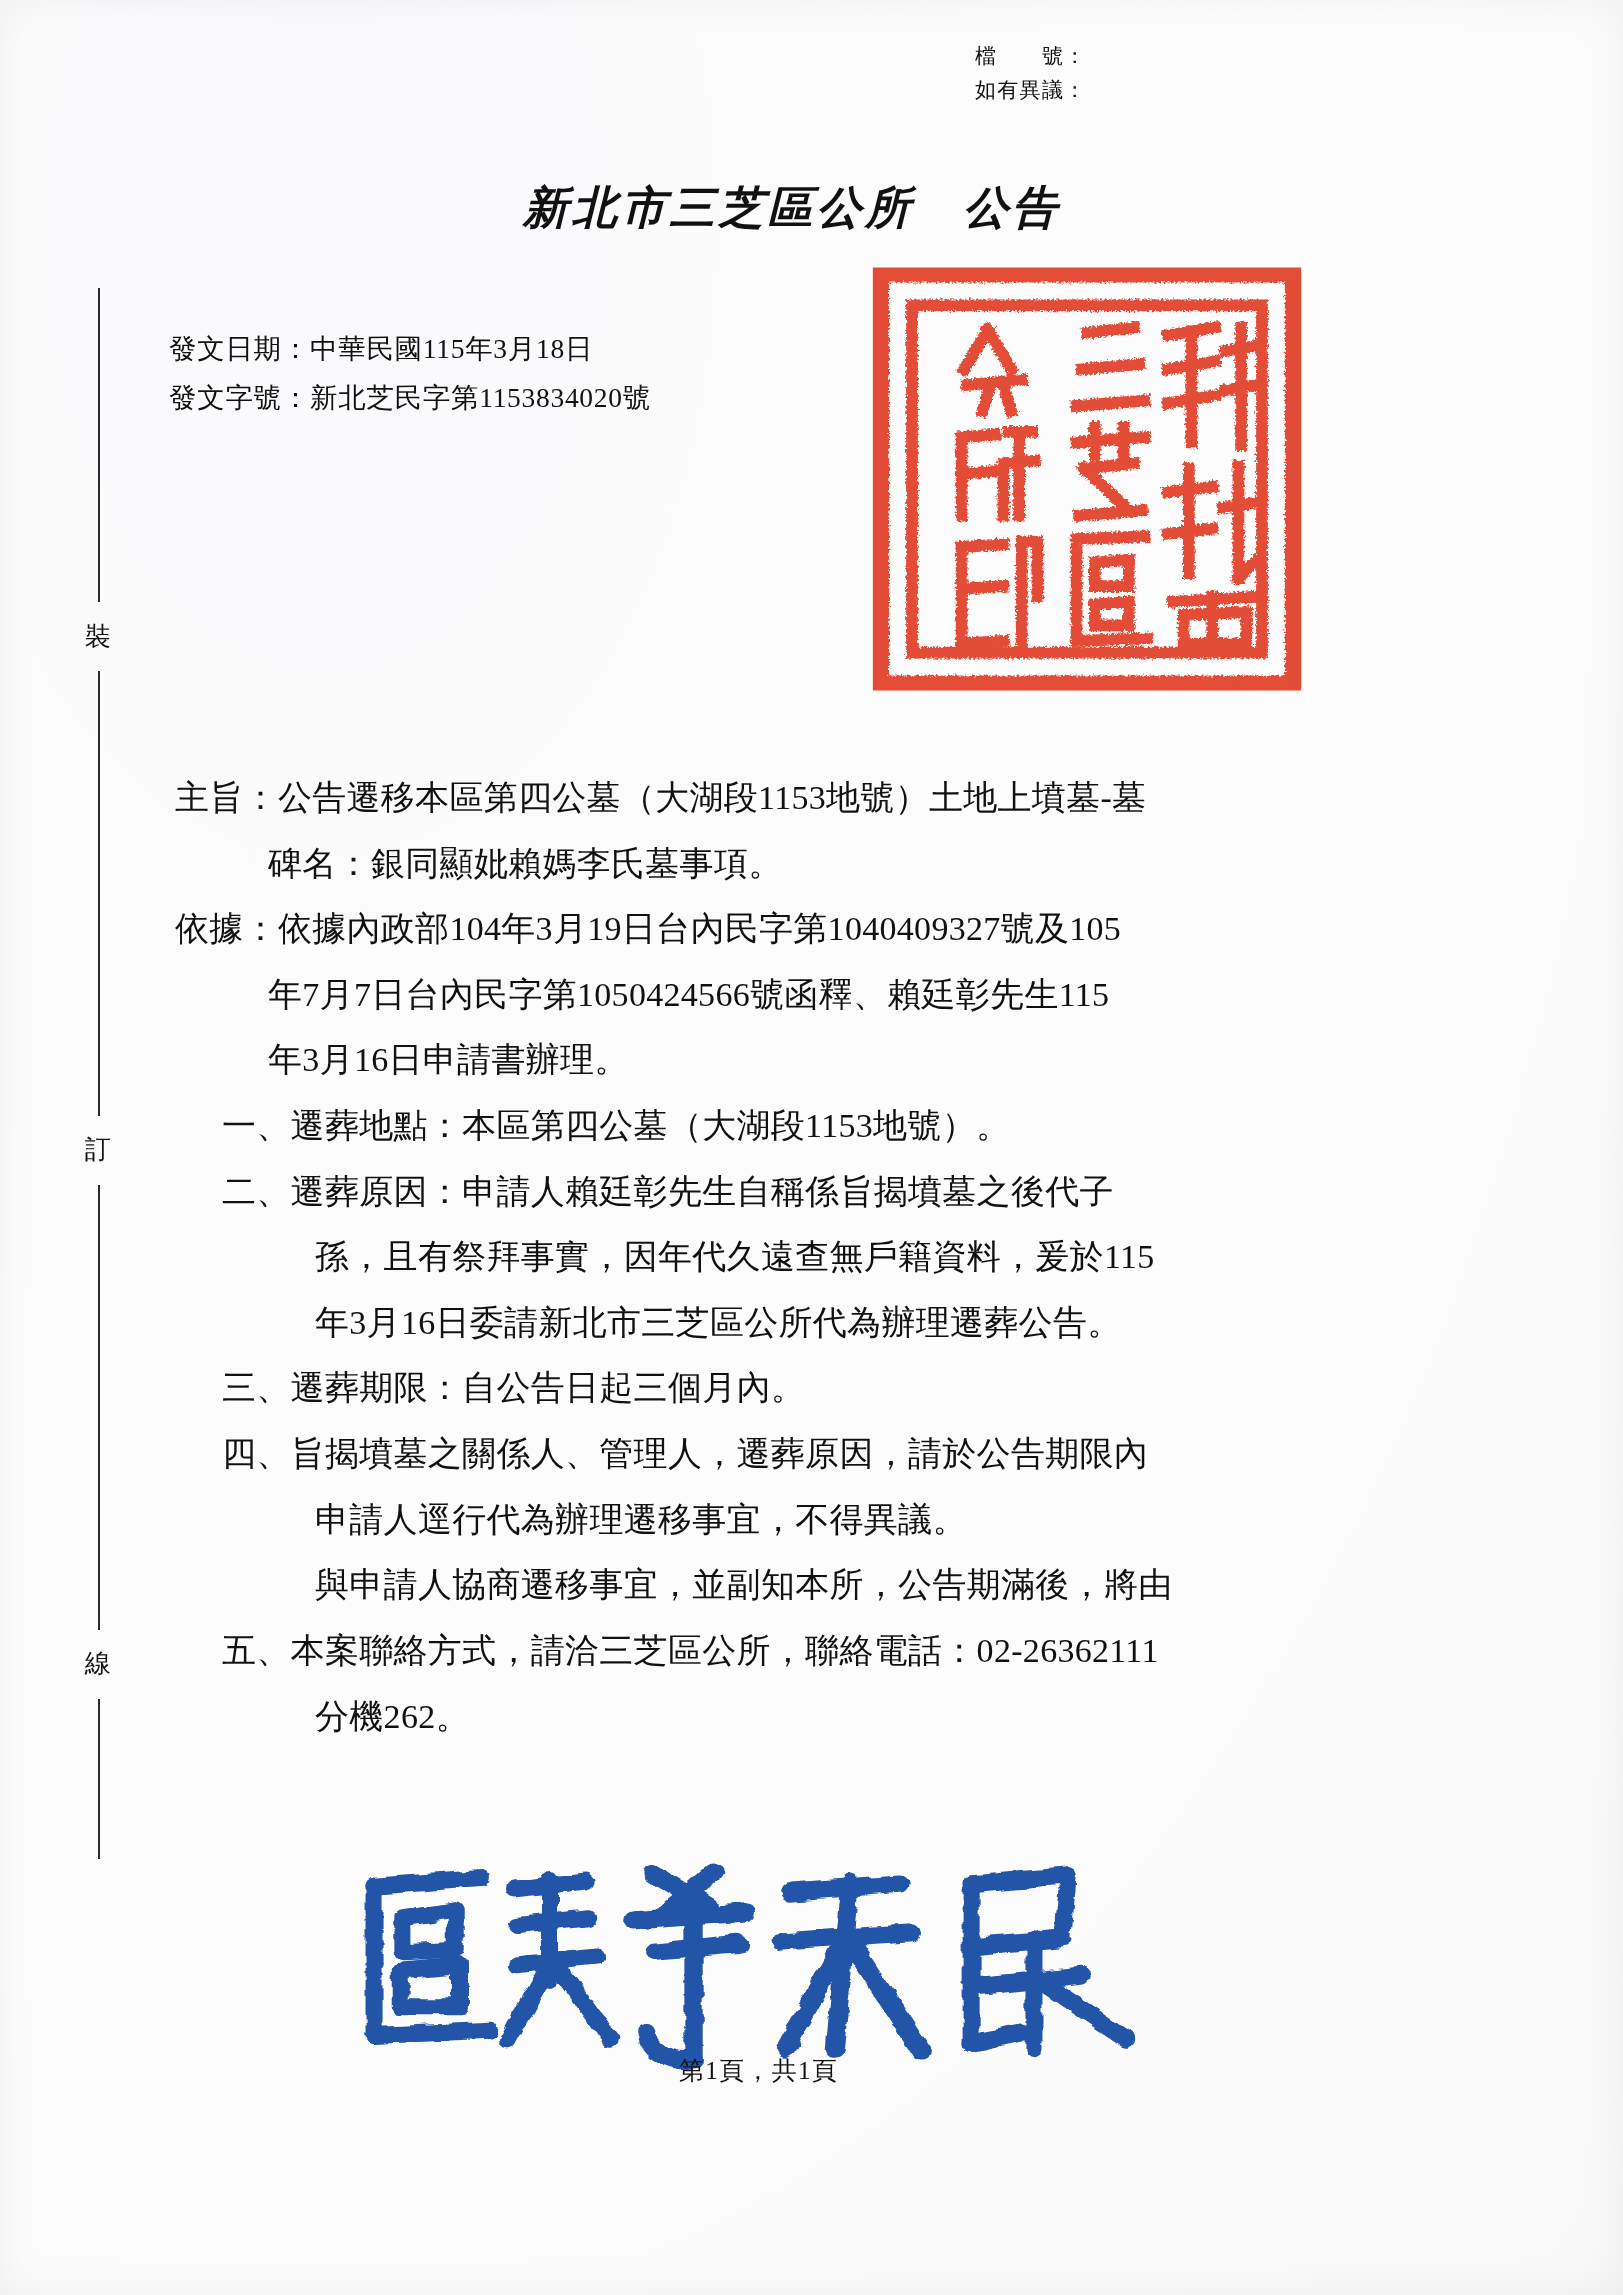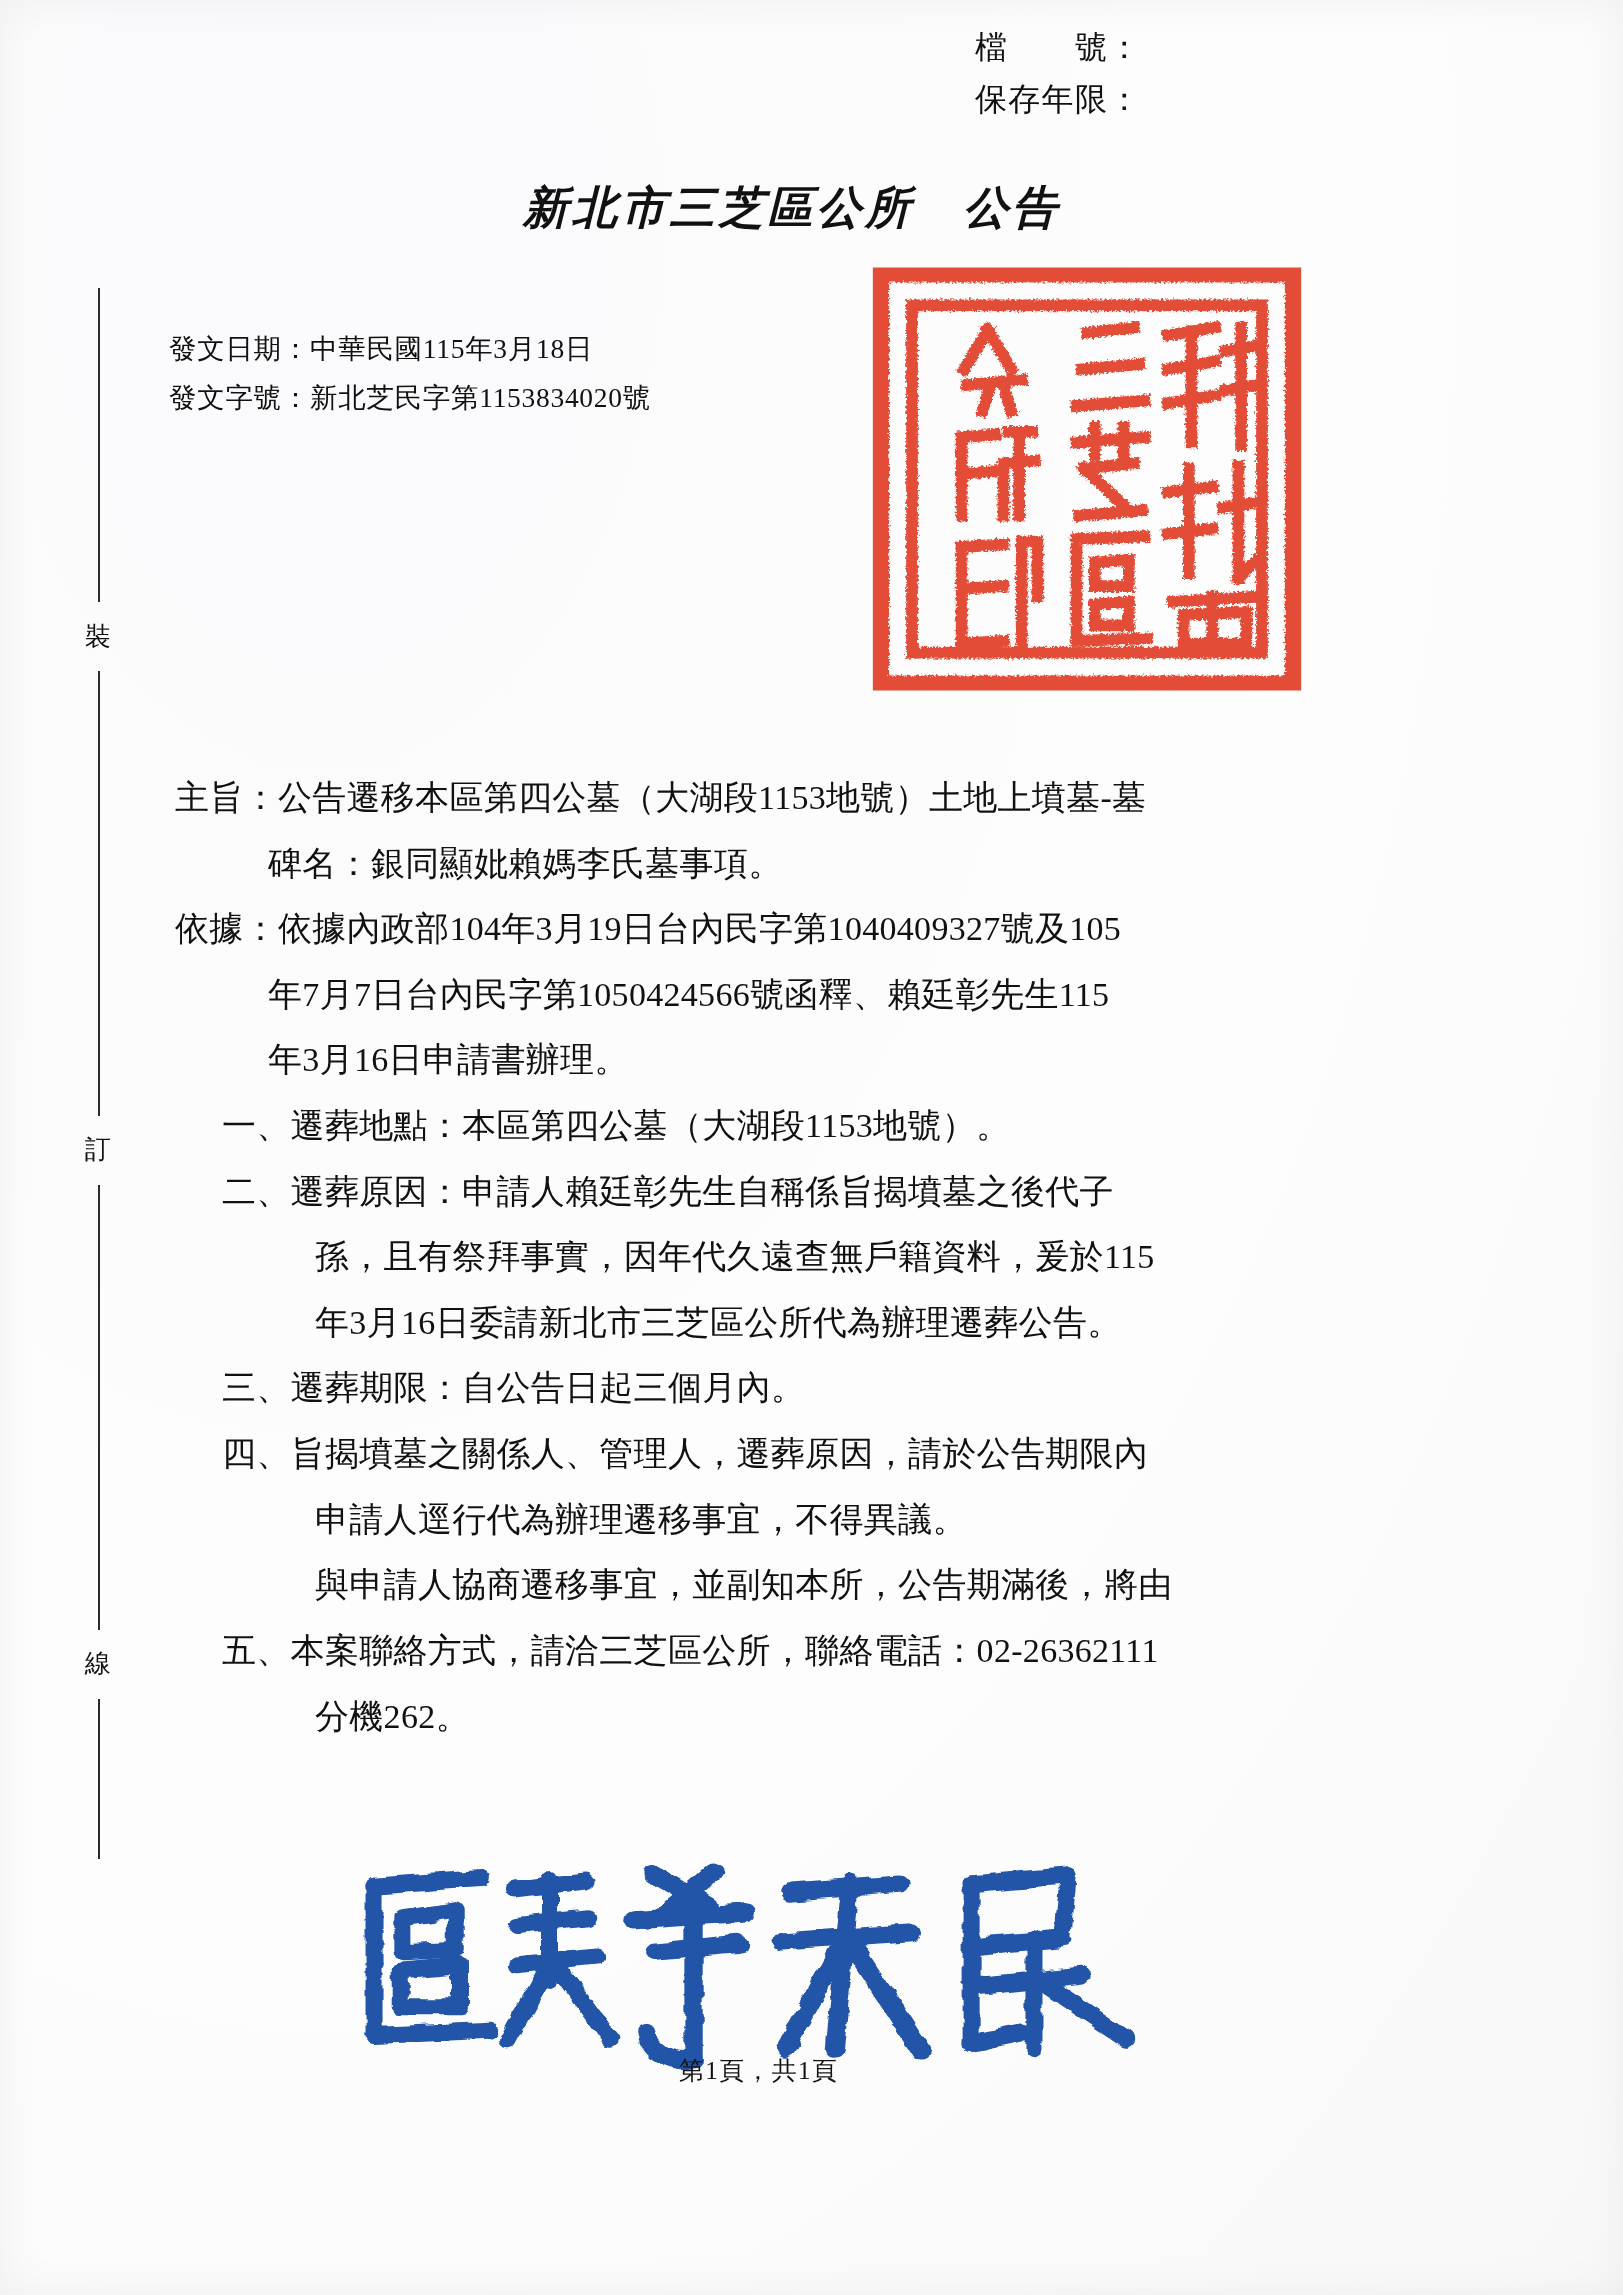--- a/index.html
+++ b/index.html
@@ -12,21 +12,21 @@
     margin:0 auto;
     color:#111;
   }
   
   .scan-tint{position:absolute;inset:0;background:
      radial-gradient(ellipse at 20% 10%, rgba(250,250,252,1) 0%, rgba(253,253,253,1) 55%, rgba(248,248,248,1) 100%);
      pointer-events:none;}
   .edge-shadow{position:absolute;inset:0;box-shadow:inset 0 0 46px rgba(0,0,0,0.05);pointer-events:none;}
 
   
-  .hdr{position:absolute;left:975px;top:22px;font-size:32px;line-height:1.62;letter-spacing:1.3px;}
+  .hdr{position:absolute;left:975px;top:39px;font-size:21px;line-height:1.62;letter-spacing:1.3px;}
   .hdr div{white-space:pre;}
 
   
   .doc-title{
     position:absolute;left:0;top:178px;width:1623px;text-align:center;
     font-size:45px;letter-spacing:3.9px;font-weight:600;
     text-indent:-39px;
     font-style:italic;
   }
 
@@ -81,21 +81,21 @@
     <div class="mark" style="top:331px;">裝</div>
     <div class="vline" style="top:383px;height:445px;"></div>
     <div class="mark" style="top:844px;">訂</div>
     <div class="vline" style="top:897px;height:445px;"></div>
     <div class="mark" style="top:1358px;">線</div>
     <div class="vline" style="top:1411px;height:160px;"></div>
   </div>
 
   <div class="hdr">
     <div>檔　　號：</div>
-    <div>保存年限：</div>
+    <div>如有異議：</div>
   </div>
 
   <div class="doc-title">新北市三芝區公所　公告</div>
 
   <div class="meta">
     <div>發文日期：中華民國115年3月18日</div>
     <div>發文字號：新北芝民字第1153834020號</div>
   </div>
 
   <div class="seal">

